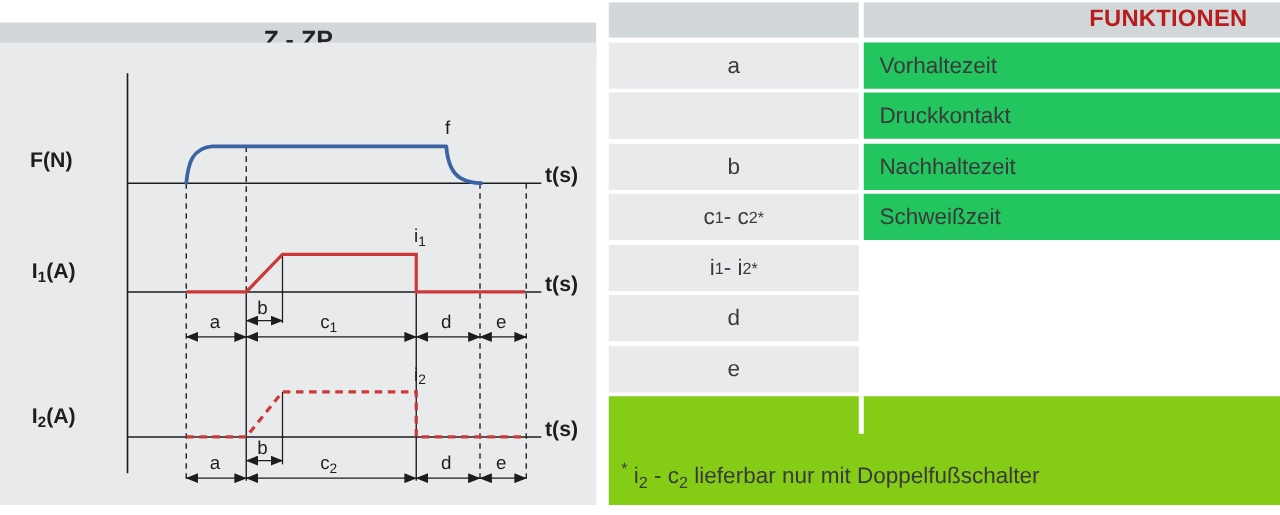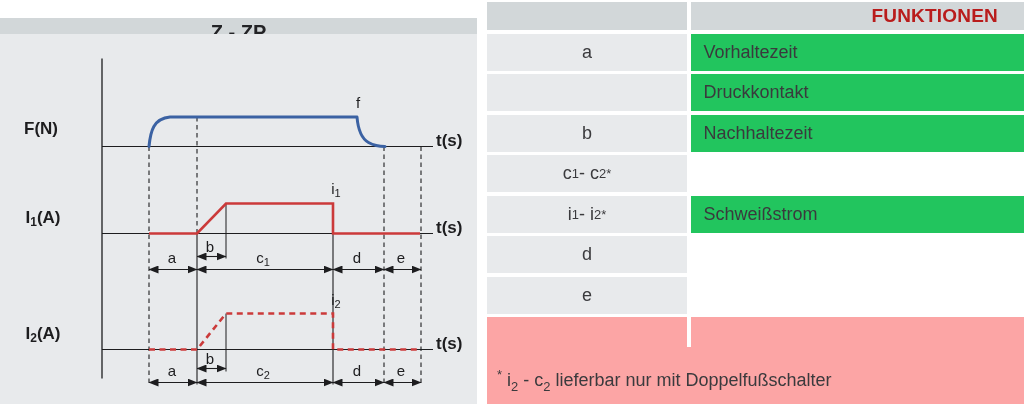--- a/index.html
+++ b/index.html
@@ -15,21 +15,21 @@
   .tcell{box-sizing:border-box}
   .trow .key{width:200px;background:#e8eaec;display:flex;align-items:center;justify-content:center;
        font-size:18px;color:#3a3a3d}
   .trow .func{flex:1;margin-left:3.5px;background:#22c55e;display:flex;align-items:center;
        padding-left:13px;font-size:18px;color:#3a3a3d}
   .trow.header{height:28px}
   .trow.header .key{background:#d2d7d9}
   .trow.header .func{background:#d2d7d9;justify-content:flex-end;padding-right:26px;
        font-weight:bold;font-size:19px;color:#b91c1c;letter-spacing:.2px}
   .trow.body{height:37px}
-  #table-footer{position:relative;height:87px;background:#fca5a5}
+  #table-footer{position:relative;height:87px;background:#84cc16}
   #footer-divider{position:absolute;left:200px;top:0;width:3.5px;height:30px;background:#ffffff}
   #footnote{position:absolute;left:10px;top:50px;font-size:18px;color:#3a3a3d;white-space:nowrap}
   sub{font-size:72%}
   sup{font-size:72%}
   svg text{font-family:"Liberation Sans", sans-serif}
 </style>
 </head>
 <body>
 
 <div id="left-header" class="abs">
@@ -102,24 +102,24 @@
       <div class="trow body">
         <div class="tcell key"></div>
         <div class="tcell func">Druckkontakt</div>
       </div>
       <div class="trow body">
         <div class="tcell key">b</div>
         <div class="tcell func">Nachhaltezeit</div>
       </div>
       <div class="trow body">
         <div class="tcell key">c<sub>1</sub> - c<sub>2</sub><sup>*</sup></div>
+        <div class="tcell func">Schweißzeit</div>
       </div>
       <div class="trow body">
         <div class="tcell key">i<sub>1</sub> - i<sub>2</sub><sup>*</sup></div>
-        <div class="tcell func">Schweißstrom</div>
       </div>
       <div class="trow body">
         <div class="tcell key">d</div>
       </div>
       <div class="trow body">
         <div class="tcell key">e</div>
       </div>
     </div>
   <div id="table-footer">
     <div id="footer-divider"></div>

